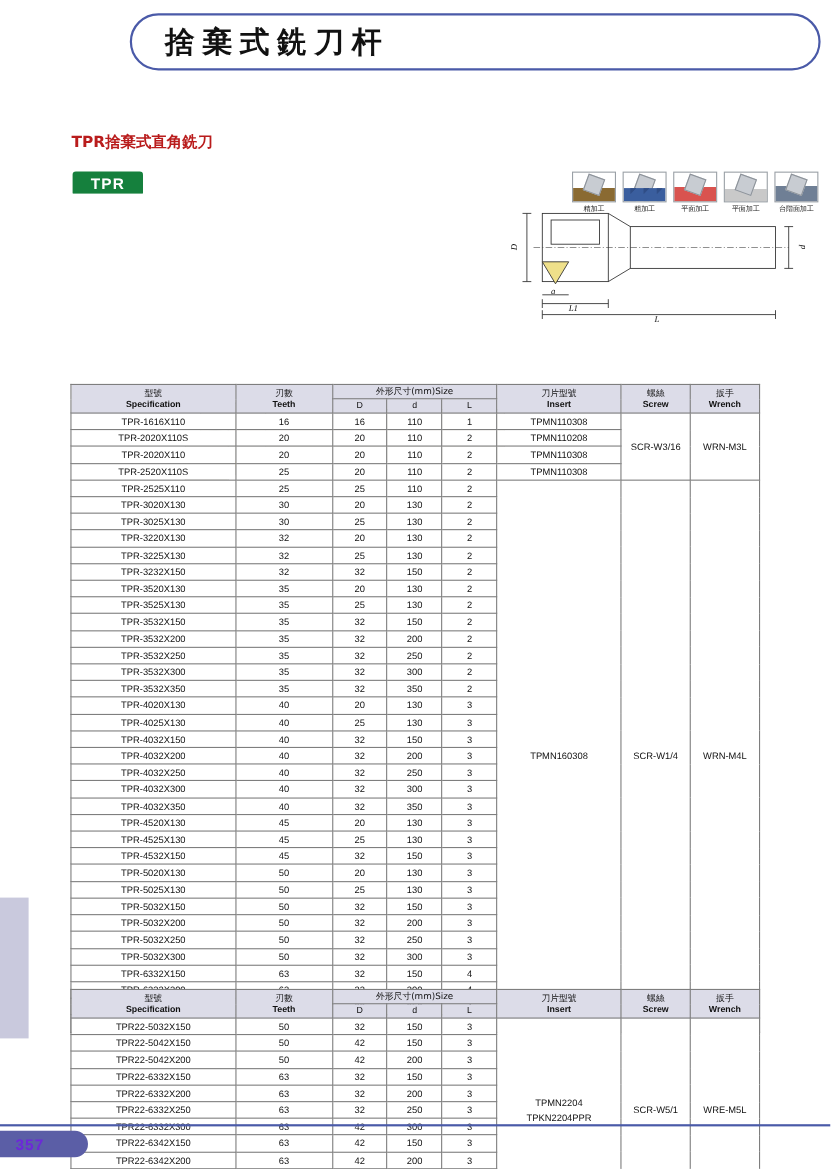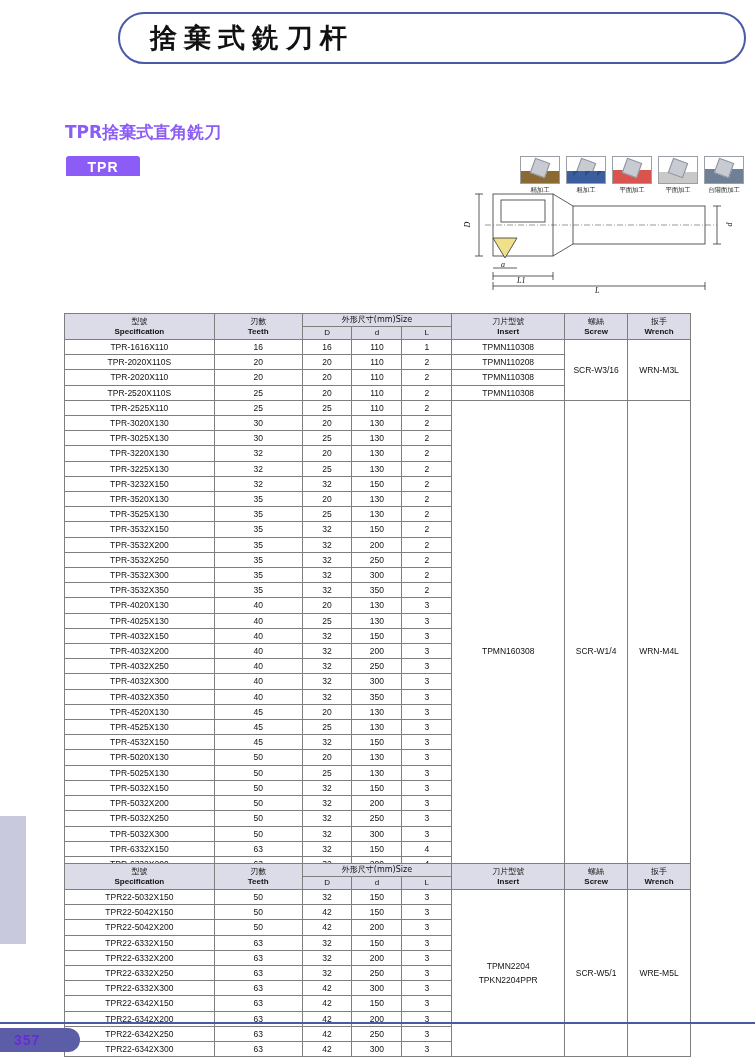--- a/index.html
+++ b/index.html
@@ -42,30 +42,30 @@
     position: absolute;
     left: 65px; top: 96px;
     font-size: 21px;
     font-weight: bold;
     color: #111;
     letter-spacing: 0.2px;
   }
   .title-cn {
     position: absolute;
     left: 65px; top: 121px;
-    font-size: 17px;
+    font-size: 14px;
     font-weight: bold;
-    color: #8b5cf6;
+    color: #b91c1c;
     font-family: "DejaVu Sans", sans-serif;
   }
   .series-badge {
     position: absolute;
     left: 66px; top: 156px;
-    width: 74px; height: 22px;
-    background: #8b5cf6;
+    width: 64px; height: 22px;
+    background: #15803d;
     border-radius: 3px;
     color: #fff;
     font-size: 14px;
     font-weight: bold;
     text-align: center;
     line-height: 22px;
     letter-spacing: 1px;
   }
 
   
@@ -175,20 +175,21 @@
     font-family: "Liberation Serif", serif;
     font-style: italic;
   }
 
   
   table.spec {
     position: absolute;
     border-collapse: collapse;
     font-size: 8.5px;
     color: #111;
+    margin-top: 36px;
   }
   table.spec th, table.spec td {
     border: 1px solid #7e7e7e;
     text-align: center;
     padding: 0;
     height: 14.2px;
     line-height: 14.2px;
     font-weight: normal;
     background: #fff;
   }

